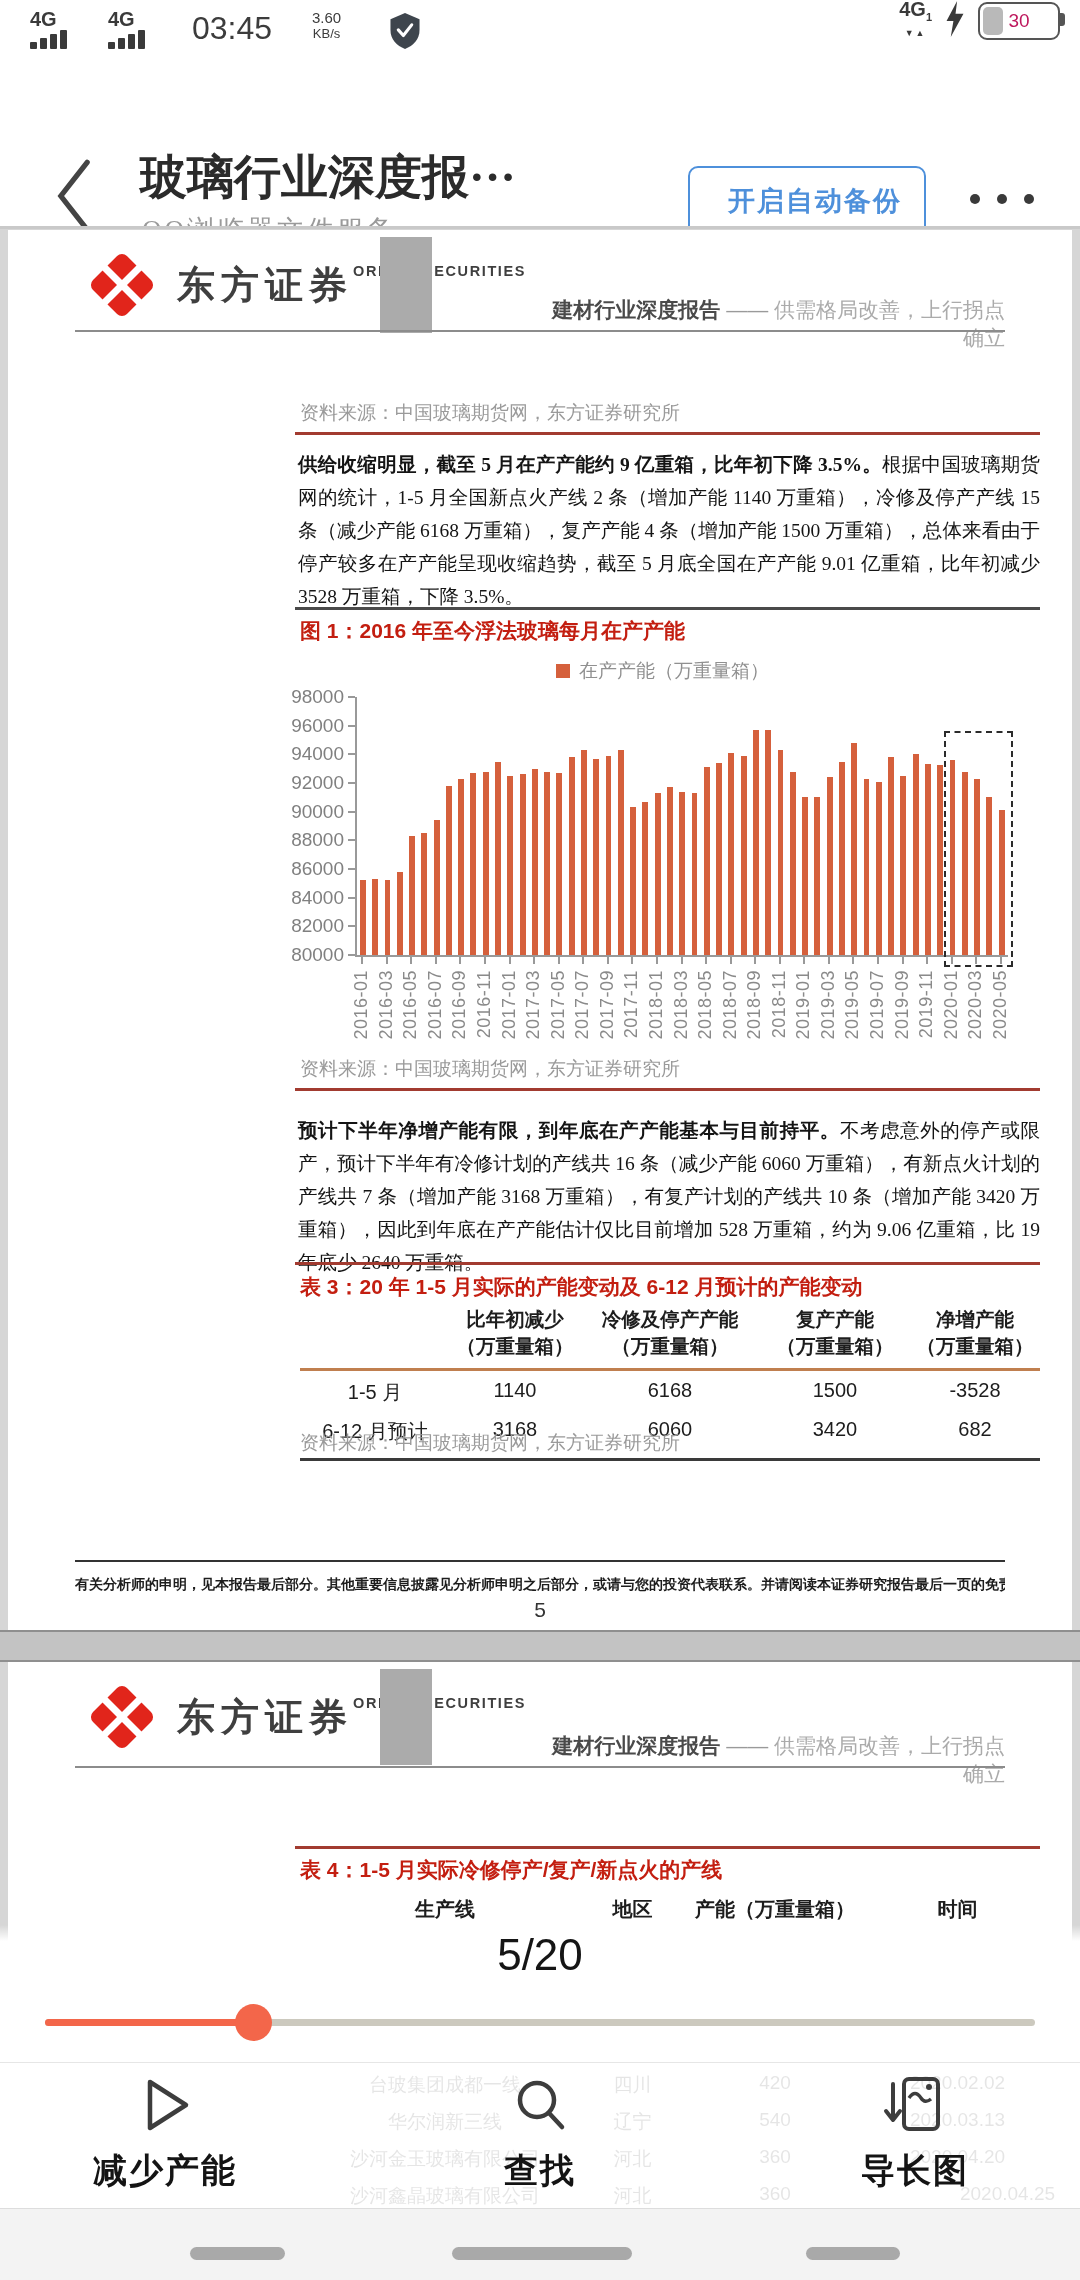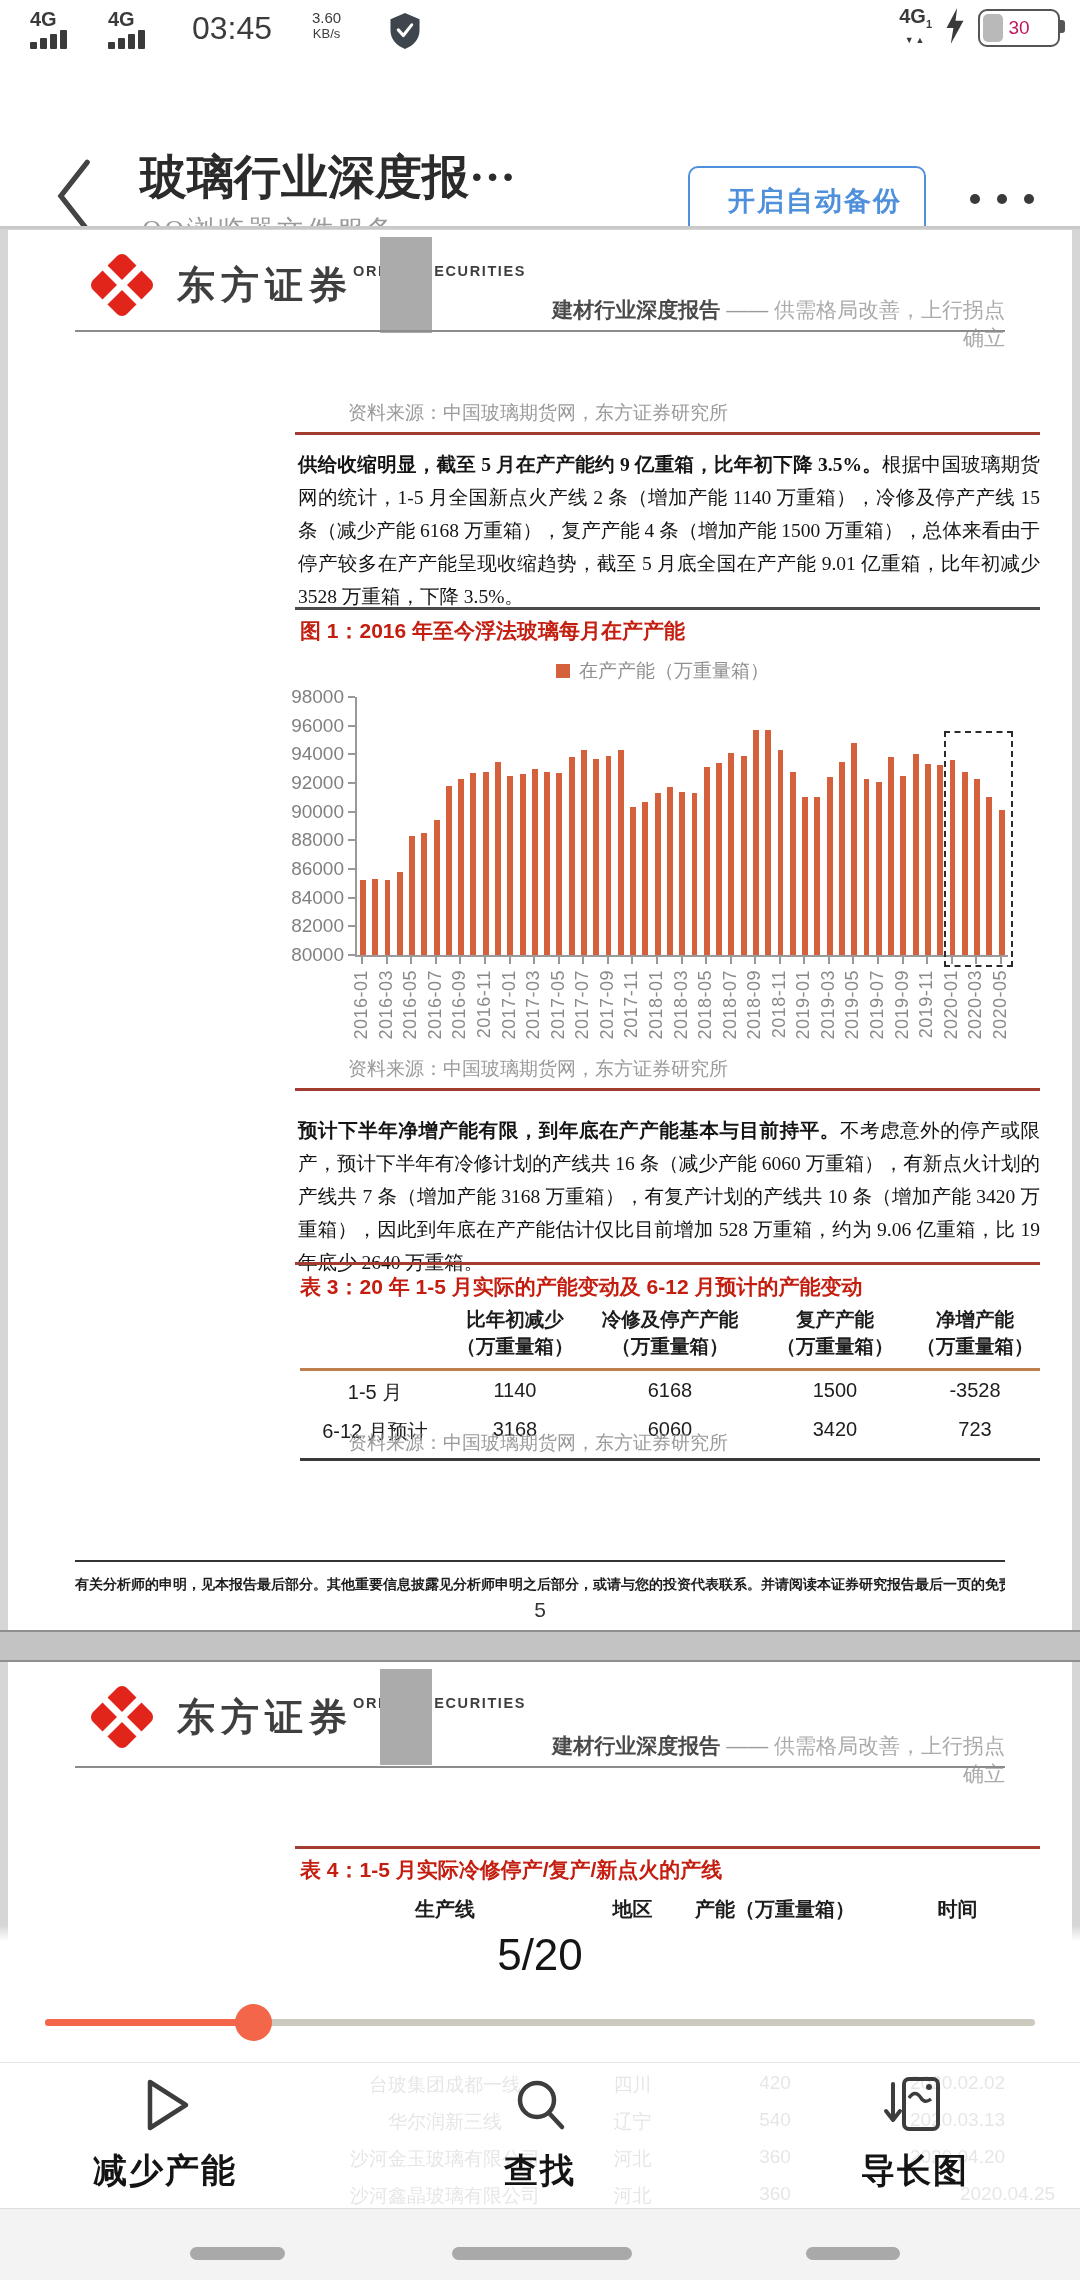--- a/index.html
+++ b/index.html
@@ -8,21 +8,21 @@
   .abs{position:absolute;}
   
   .sb{position:absolute;top:0;left:0;width:1080px;height:60px;}
   .simgrp{position:absolute;top:10px;display:flex;flex-direction:column;align-items:flex-start;}
   .simlabel{font-size:20px;font-weight:bold;color:#3a3a3a;line-height:18px;}
   .bars{display:flex;align-items:flex-end;gap:3px;margin-top:2px;}
   .bars i{display:block;width:7px;background:#3a3a3a;border-radius:1px;}
   .sb-time{position:absolute;left:192px;top:10px;font-size:32px;color:#3c3c3c;}
   .sb-speed{position:absolute;left:312px;top:10px;font-size:15px;color:#3c3c3c;line-height:16px;text-align:center;}
   .sb-speed .u{font-size:13px;}
-  .sb-right{position:absolute;right:20px;top:8px;display:flex;align-items:center;gap:12px;margin-left:44px;}
+  .sb-right{position:absolute;right:20px;top:1px;display:flex;align-items:center;gap:12px;margin-left:44px;}
   .net2{display:flex;flex-direction:column;align-items:center;line-height:16px;}
   .net2 .t{font-size:20px;font-weight:bold;color:#3a3a3a;}
   .net2 .t sub{font-size:11px;}
   .net2 .ar{font-size:9px;color:#3a3a3a;letter-spacing:2px;}
   .battery{position:relative;width:78px;height:34px;border:2.5px solid #555;border-radius:9px;display:flex;align-items:center;justify-content:center;}
   .battery .fill{position:absolute;left:3px;top:3px;bottom:3px;width:26%;background:#b9b9b9;border-radius:5px;}
   .battery .pct{position:relative;font-size:19px;color:#be185d;}
   .battery .nub{position:absolute;right:-7px;top:9px;width:5px;height:13px;background:#555;border-radius:0 3px 3px 0;}
   
   .hdr{position:absolute;top:60px;left:0;width:1080px;height:166px;background:#fff;}
@@ -43,21 +43,21 @@
   .logo{position:absolute;display:flex;align-items:center;gap:18px;}
   .brandcol{display:flex;}
   .brand-cn{font-size:38px;font-weight:bold;color:#3f3f3f;letter-spacing:6px;line-height:44px;}
   .brand-en{font-size:14.5px;font-weight:bold;color:#3f3f3f;letter-spacing:1.6px;}
   .graybar{position:absolute;width:52px;background:#ababab;}
   .rhead{position:absolute;width:470px;text-align:right;font-size:21px;}
   .rhead .b{font-weight:bold;color:#4a4a4a;}
   .rhead .d{color:#9a9a9a;}
   .rhead .s{color:#ababab;}
   .hline{position:absolute;height:2px;background:#8c8c8c;}
-  .src{position:absolute;font-size:19px;color:#9a9a9a;margin-left:48px;}
+  .src{position:absolute;font-size:19px;color:#9a9a9a;}
   .redline{position:absolute;height:2.5px;background:#a23b30;}
   .darkline{position:absolute;height:2.5px;background:#4a4a4a;}
   .para{position:absolute;width:742px;font-size:19.5px;line-height:33px;color:#141414;text-align:justify;
         font-family:"Liberation Serif","DejaVu Serif",serif;}
   .para .lead{font-weight:bold;}
   .figtitle{position:absolute;font-size:21px;font-weight:bold;color:#c31e10;}
   
   .legend{position:absolute;left:556px;top:658px;display:flex;align-items:center;gap:9px;}
   .legend .sq{width:14px;height:14px;background:#d5603c;}
   .legend .lt{font-size:19px;color:#909090;}
@@ -381,21 +381,21 @@
       <div class="cell">1140</div>
       <div class="cell">6168</div>
       <div class="cell">1500</div>
       <div class="cell">-3528</div>
     </div>
     <div class="grid">
       <div class="cell">6-12 月预计</div>
       <div class="cell">3168</div>
       <div class="cell">6060</div>
       <div class="cell">3420</div>
-      <div class="cell">723</div>
+      <div class="cell">682</div>
     </div>
     <div class="bline"></div>
   </div>
   <div class="src" style="left:300px;top:1430px;">资料来源：中国玻璃期货网，东方证券研究所</div>
 
   <div class="hline" style="left:75px;top:1560px;width:930px;background:#333;"></div>
   <div class="disc">有关分析师的申明，见本报告最后部分。其他重要信息披露见分析师申明之后部分，或请与您的投资代表联系。并请阅读本证券研究报告最后一页的免责申明。</div>
   <div class="pagenum">5</div>
 
   <div class="sep"></div>

